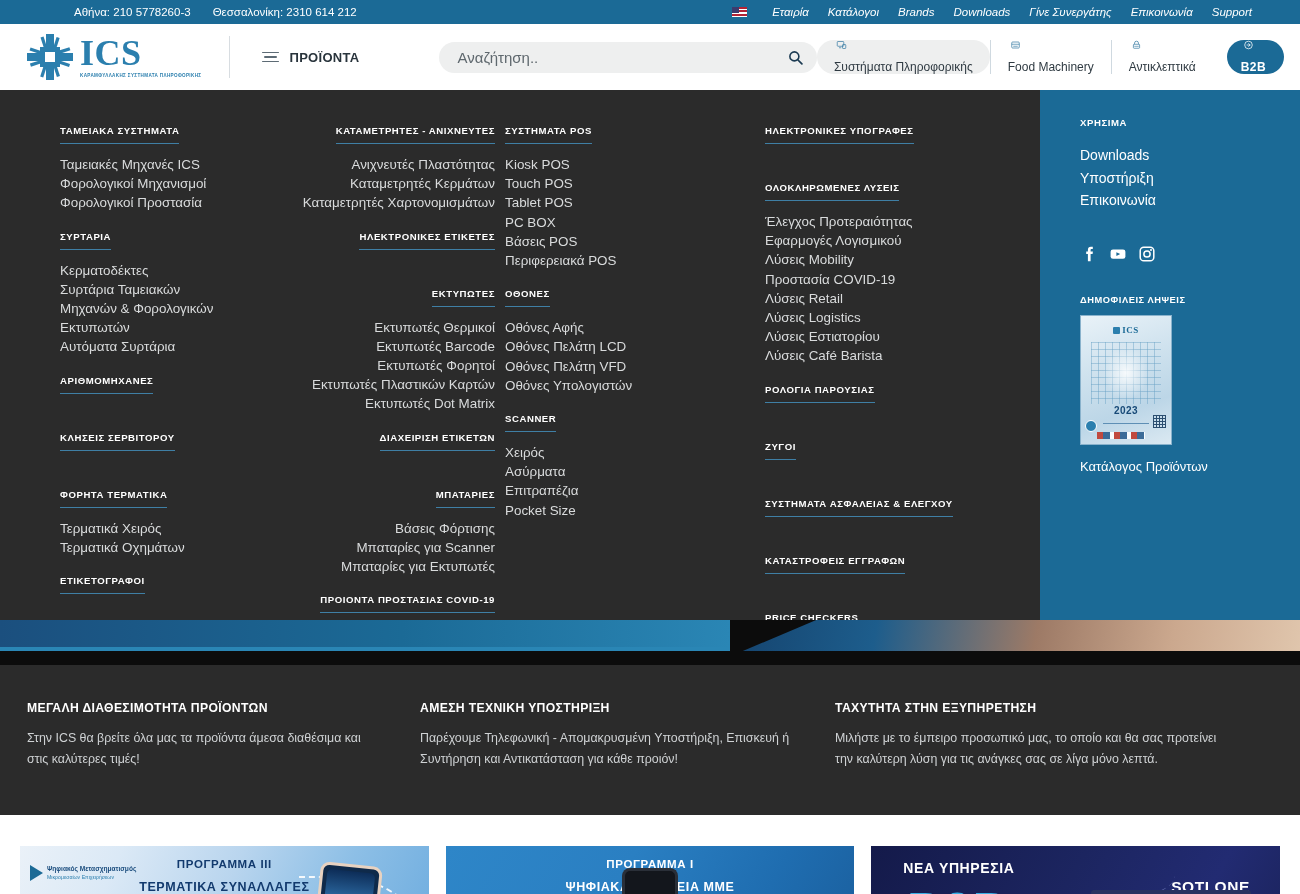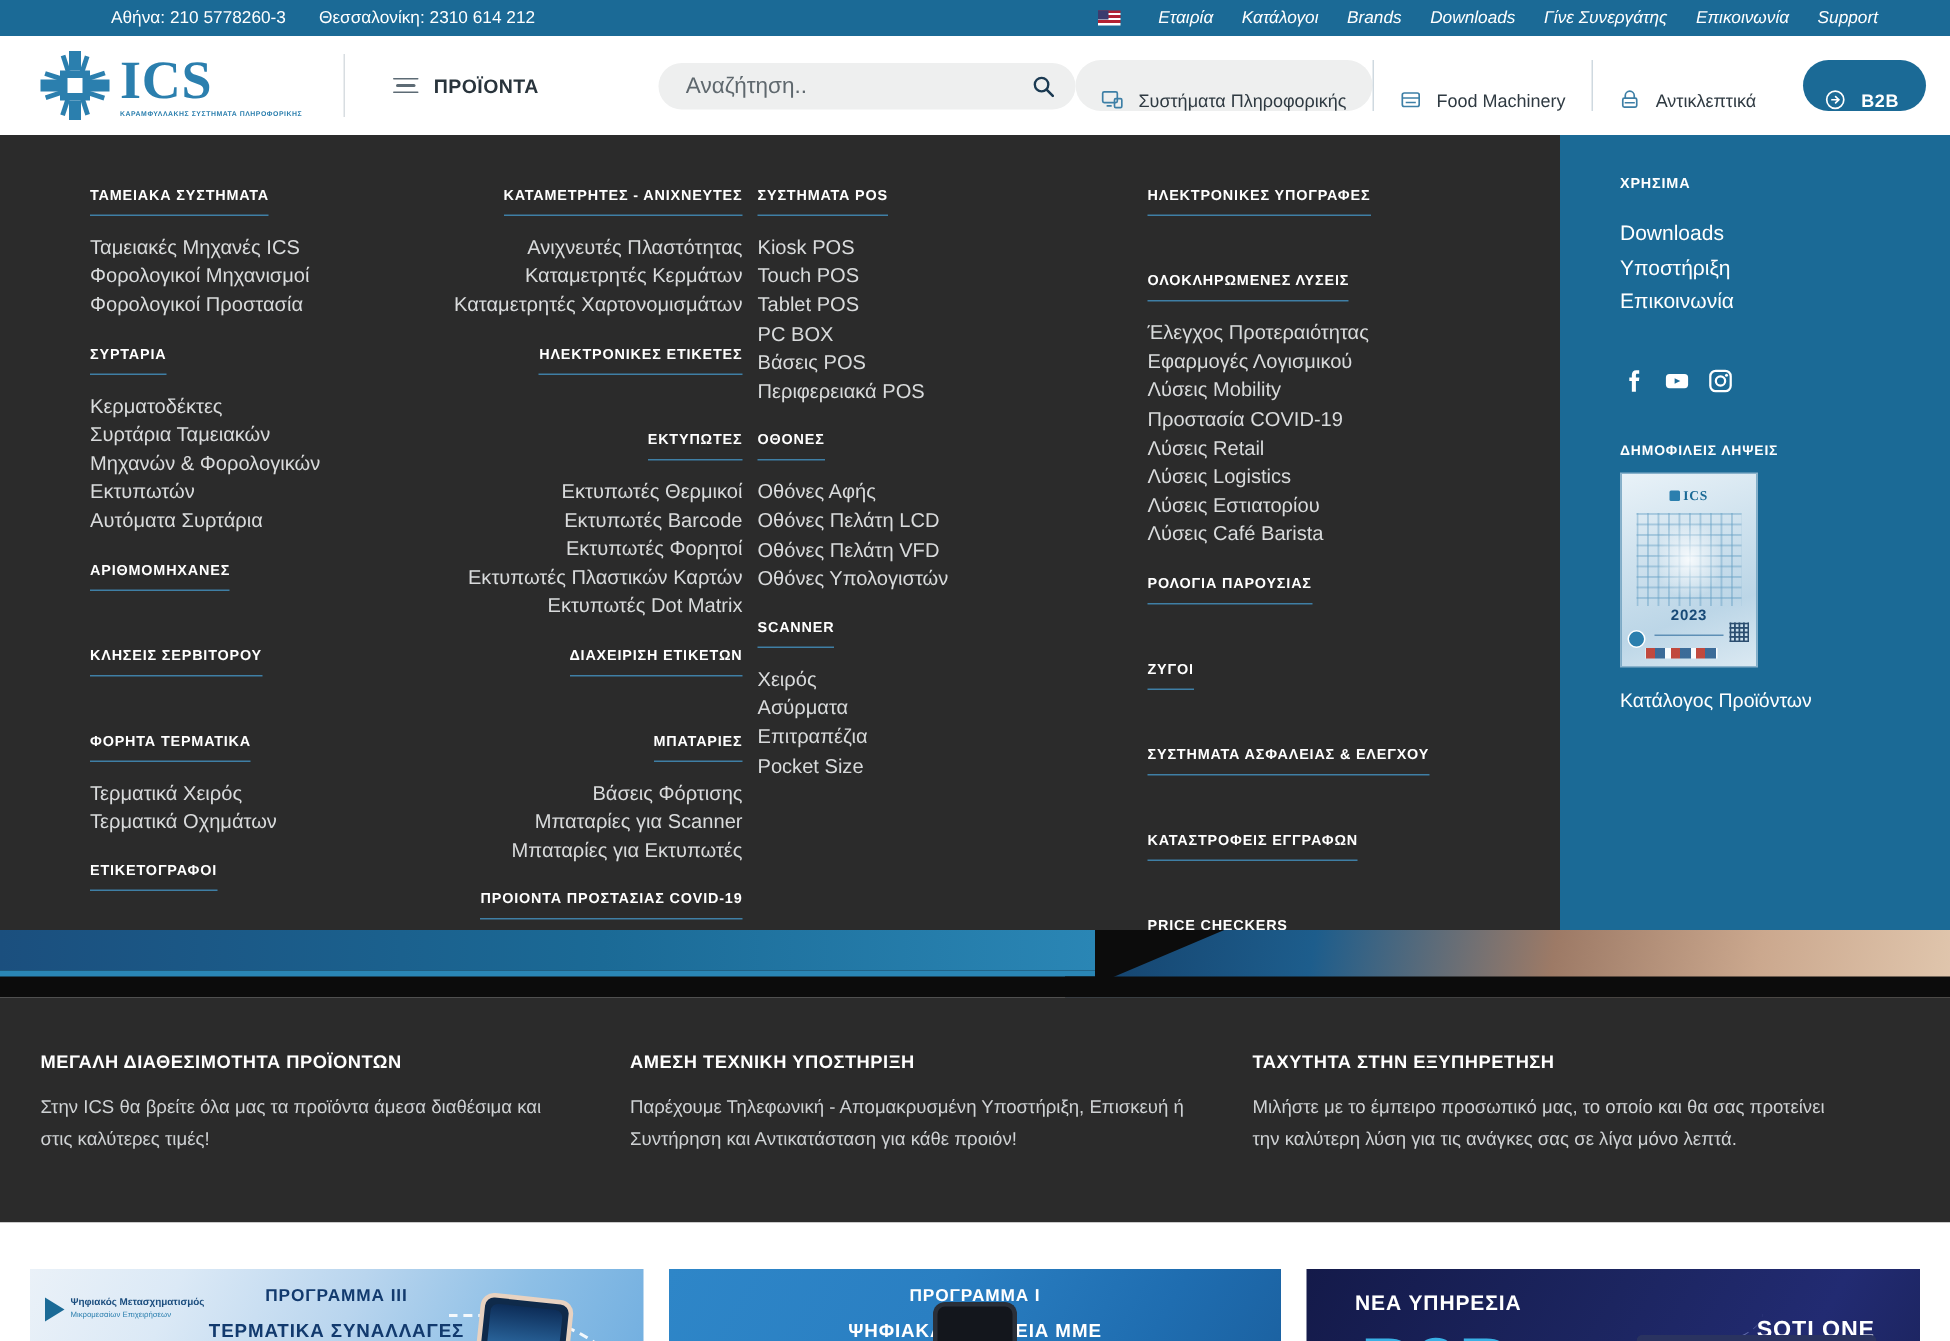--- a/index.html
+++ b/index.html
@@ -96,25 +96,25 @@
   .search-btn {
     background: none; border: 0; cursor: pointer;
     display: flex; align-items: center; padding: 0 2px;
   }
 
   .header-right {
     margin-left: auto;
     display: flex; align-items: center;
   }
   .pill {
-    display: flex; align-items: flex-end; gap: 10px;
+    display: flex; align-items: flex-start; gap: 10px;
     height: 34px; padding: 0 17px;
     border-radius: 18px;
     font-size: 12px; color: #2f3a42;
-    white-space: nowrap; cursor: pointer;
+    white-space: nowrap; cursor: pointer; flex-direction: column;
   }
   .pill.shaded { background: #eeefef; }
   .pill.bordered { border-left: 1px solid #cfd9e0; border-radius: 0; }
   .pill-b2b {
     background: #1b6a96; color: #ffffff;
     border-radius: 18px; padding: 0 18px 0 14px;
     font-weight: 700; font-size: 12px; letter-spacing: 0.4px;
     margin-left: 14px;
   }
 

